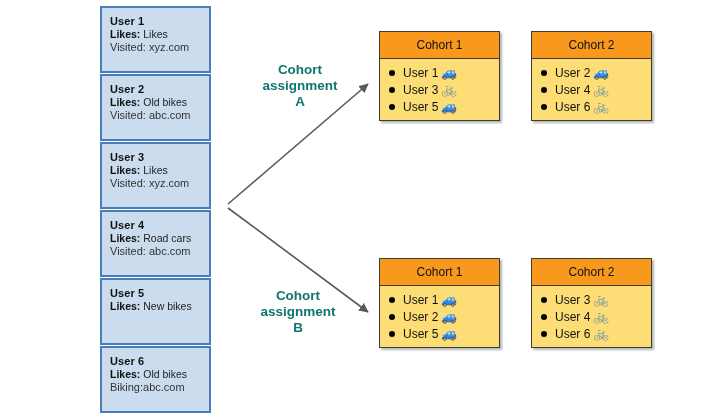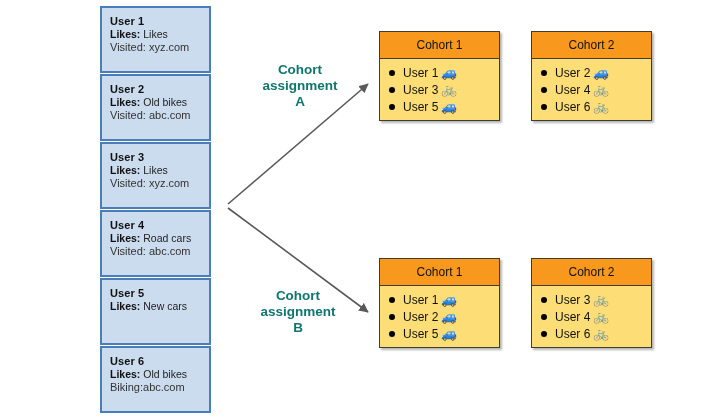--- a/index.html
+++ b/index.html
@@ -140,21 +140,21 @@
   </div>
 
   <div class="user-card" style="left:100px; top:210px;">
     <div class="u-name">User 4</div>
     <div class="u-row"><b>Likes:</b><span> Road cars</span></div>
     <div class="u-visited">Visited: abc.com</div>
   </div>
 
   <div class="user-card" style="left:100px; top:278px;">
     <div class="u-name">User 5</div>
-    <div class="u-row"><b>Likes:</b><span> New cars</span></div>
+    <div class="u-row"><b>Likes:</b><span> New bikes</span></div>
   </div>
 
   <div class="user-card" style="left:100px; top:346px;">
     <div class="u-name">User 6</div>
     <div class="u-row"><b>Likes:</b><span> Old bikes</span></div>
     <div class="u-visited">Biking:abc.com</div>
   </div>
 
   <svg class="arrows" viewBox="0 0 728 420">
     <defs>

